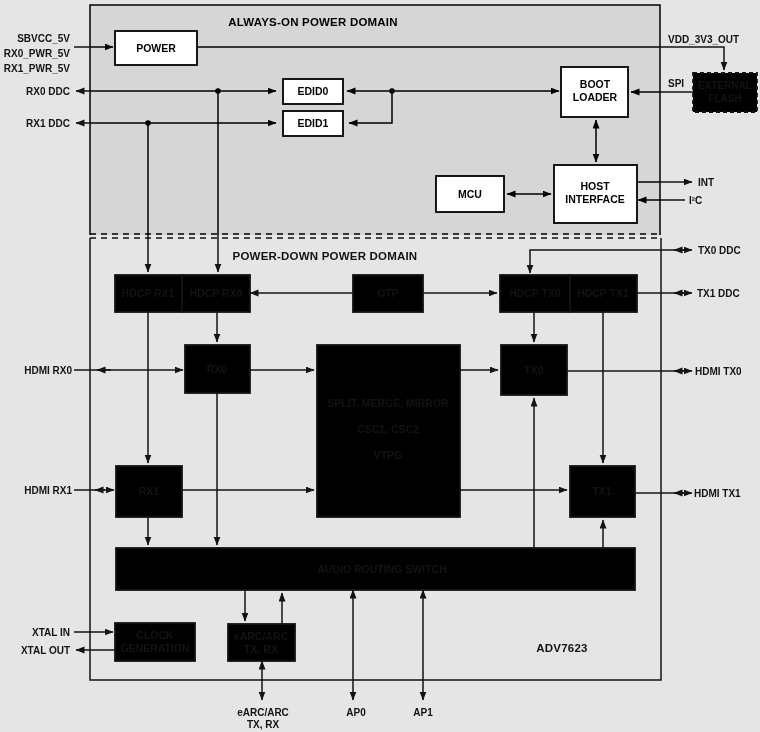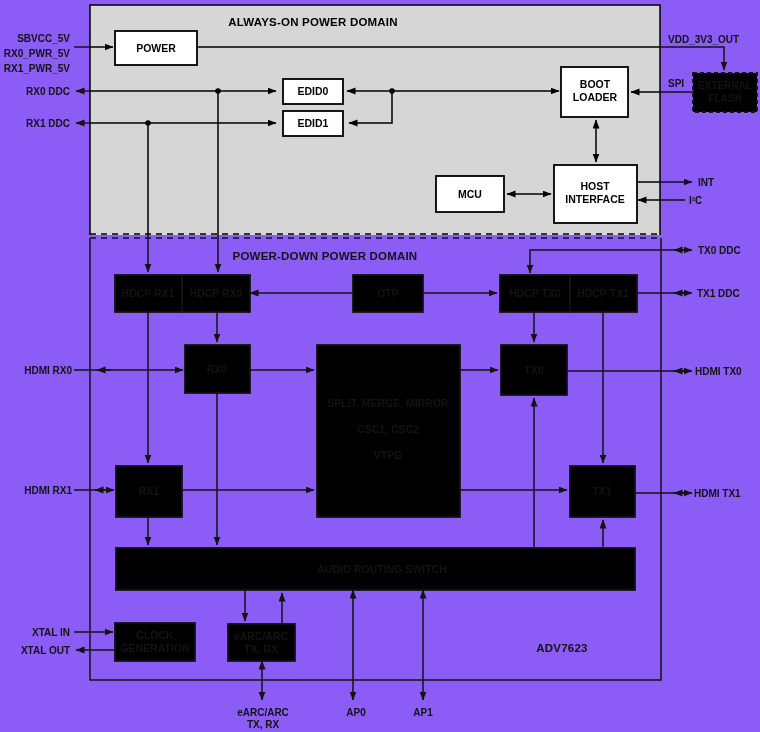--- a/index.html
+++ b/index.html
@@ -1,16 +1,16 @@
 <!DOCTYPE html>
 <html><head>
 <meta charset="utf-8">
 <style>
   html,body{margin:0;padding:0;background:#000;}
-  .stage{position:relative;width:760px;height:732px;background:#8b5cf6;overflow:hidden;}
+  .stage{position:relative;width:760px;height:732px;background:#e5e5e5;overflow:hidden;}
   text{font-family:"Liberation Sans",sans-serif;font-weight:bold;}
   .blk{fill:#ffffff;stroke:#000000;stroke-width:1.8;}
   .dblk{fill:#000000;stroke:#131313;stroke-width:1.8;}
   .ln{stroke:#000000;stroke-width:1.5;fill:none;}
   .dln{stroke:#131313;stroke-width:1.5;fill:none;}
   .dash{stroke-dasharray:6,5;}
   .fdash{stroke-dasharray:4,3;}
   .t{font-size:10.5px;fill:#000000;}
   .lbl{font-size:10px;fill:#000000;}
   .title{font-size:11.5px;fill:#000000;letter-spacing:.2px;}

